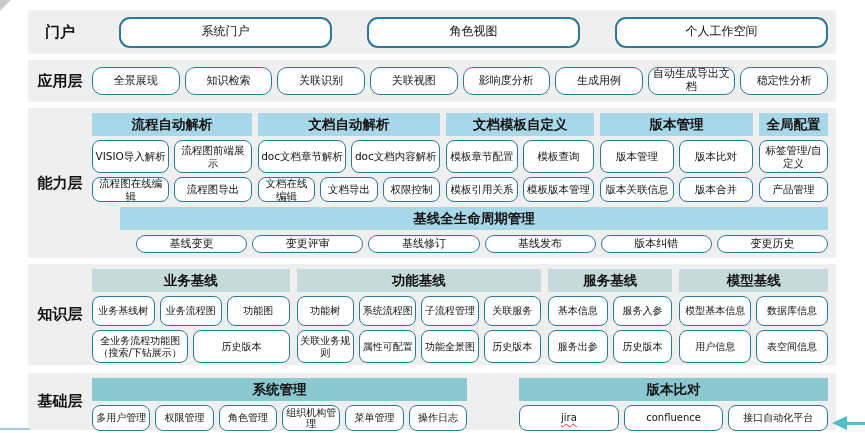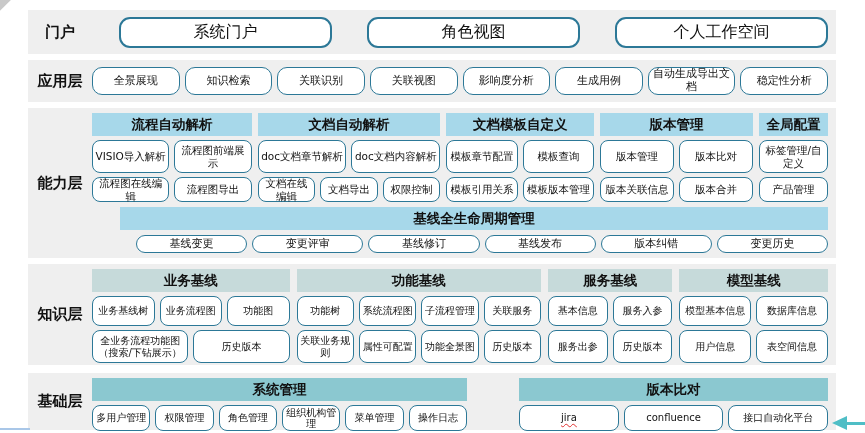--- a/index.html
+++ b/index.html
@@ -19,21 +19,21 @@
   .btn-row{display:flex;gap:5px;align-items:stretch;}
   .btn{flex:1;display:flex;align-items:center;justify-content:center;text-align:center;
        background:#ffffff;border:1.5px solid #2c7897;border-radius:8px;
        font-size:10.5px;line-height:1.15;padding:1px 2px;box-sizing:border-box;
        white-space:normal;word-break:break-all;cursor:default;}
   .misspelled{text-decoration:underline wavy #e03030;text-decoration-skip-ink:none;
               text-underline-offset:2px;}
 
   
   .row-portal{flex:1;align-items:center;gap:8px;}
-  .row-portal .btn{height:31px;font-size:16px;border-radius:11px;border-width:2px;margin-left:27px;}
+  .row-portal .btn{height:31px;font-size:12px;border-radius:11px;border-width:2px;margin-left:27px;}
   
   .row-app{flex:1;align-items:center;}
   .row-app .btn{height:28px;font-size:11px;border-radius:10px;border-width:1.8px;}
 
   
   .group{display:flex;flex-direction:column;min-width:0;}
   .group-header{display:flex;align-items:center;justify-content:center;
                 font-weight:bold;font-size:13.5px;height:23px;flex-shrink:0;}
   .hdr-blue{background:#a7d8ea;}
   .hdr-gray{background:#c6dada;}

